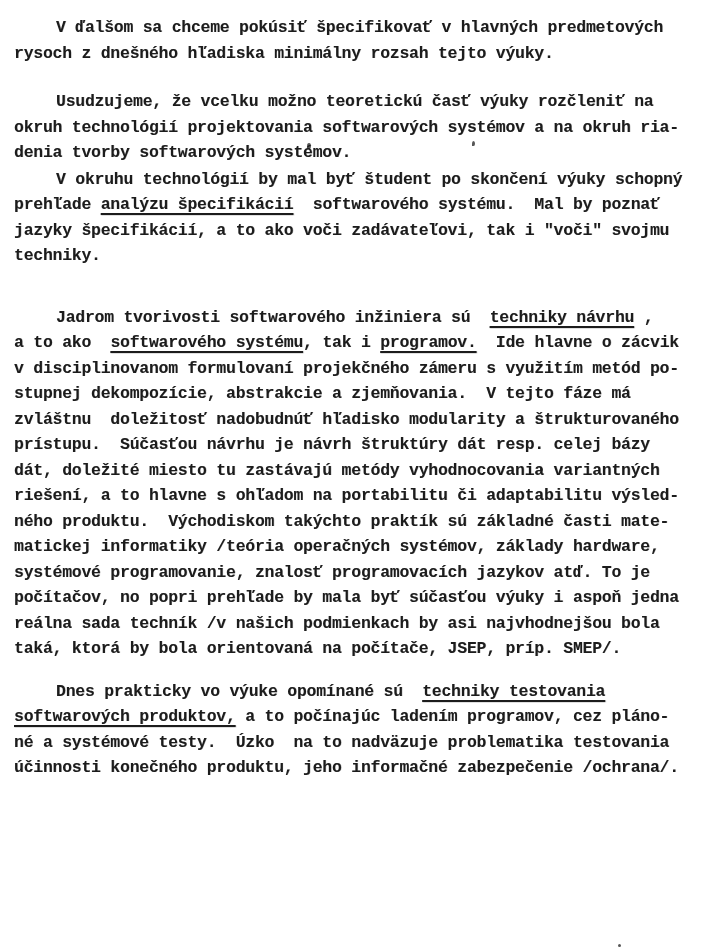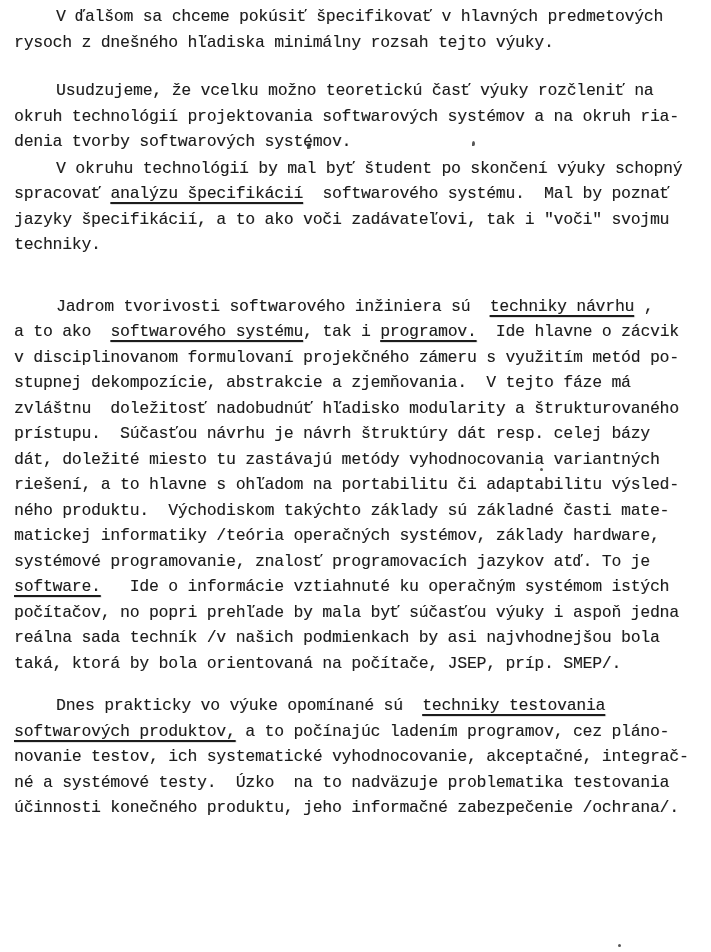--- a/index.html
+++ b/index.html
@@ -10,25 +10,25 @@
   body {
     width: 711px;
     height: 952px;
     overflow: hidden;
     position: relative;
   }
   .page {
     box-sizing: border-box;
     width: 711px;
     height: 952px;
-    padding: 4px 14px 0 14px;
+    padding: 15px 14px 0 14px;
     font-family: "Liberation Mono", "DejaVu Sans Mono", monospace;
     font-size: 16.4px;
     line-height: 25.5px;
-    font-weight: 400;
+    font-weight: 700;
     letter-spacing: -0.2px;
     text-shadow: 0.4px 0.4px 0 rgba(25,25,25,0.35);
   }
   .paragraph { margin: 0; }
   .p1 { margin-bottom: 23px; }
   .p2 { margin-bottom: 1px; }
   .p3 { margin-bottom: 12px; }
   .p4 { margin-bottom: 17px; margin-top: 36px; }
   .p5 { margin-bottom: 22px; }
   .line {
@@ -60,45 +60,43 @@
         <div class="line indent"><span>V ďalšom sa chceme pokúsiť špecifikovať v hlavných predmetových</span></div>
         <div class="line"><span>rysoch z dnešného hľadiska minimálny rozsah tejto výuky.</span></div>
       </div>
       <div class="paragraph p2">
         <div class="line indent"><span>Usudzujeme, že vcelku možno teoretickú časť výuky rozčleniť na</span></div>
         <div class="line"><span>okruh technológií projektovania softwarových systémov a na okruh ria-</span></div>
         <div class="line"><span>denia tvorby softwarových systémov.</span></div>
       </div>
       <div class="paragraph p3">
         <div class="line indent"><span>V okruhu technológií by mal byť študent po skončení výuky schopný</span></div>
-        <div class="line"><span>spracovať </span><span class="u">analýzu špecifikácií</span><span>  softwarového systému.  Mal by poznať</span></div>
+        <div class="line"><span>prehľade </span><span class="u">analýzu špecifikácií</span><span>  softwarového systému.  Mal by poznať</span></div>
         <div class="line"><span>jazyky špecifikácií, a to ako voči zadávateľovi, tak i "voči" svojmu</span></div>
         <div class="line"><span>techniky.</span></div>
       </div>
       <div class="paragraph p4">
         <div class="line indent"><span>Jadrom tvorivosti softwarového inžiniera sú  </span><span class="u">techniky návrhu</span><span> ,</span></div>
         <div class="line"><span>a to ako  </span><span class="u">softwarového systému</span><span>, tak i </span><span class="u">programov.</span><span>  Ide hlavne o zácvik</span></div>
         <div class="line"><span>v disciplinovanom formulovaní projekčného zámeru s využitím metód po-</span></div>
         <div class="line"><span>stupnej dekompozície, abstrakcie a zjemňovania.  V tejto fáze má</span></div>
         <div class="line"><span>zvláštnu  doležitosť nadobudnúť hľadisko modularity a štrukturovaného</span></div>
         <div class="line"><span>prístupu.  Súčasťou návrhu je návrh štruktúry dát resp. celej bázy</span></div>
         <div class="line"><span>dát, doležité miesto tu zastávajú metódy vyhodnocovania variantných</span></div>
         <div class="line"><span>riešení, a to hlavne s ohľadom na portabilitu či adaptabilitu výsled-</span></div>
-        <div class="line"><span>ného produktu.  Východiskom takýchto základy sú základné časti mate-</span></div>
+        <div class="line"><span>ného produktu.  Východiskom takýchto praktík sú základné časti mate-</span></div>
         <div class="line"><span>matickej informatiky /teória operačných systémov, základy hardware,</span></div>
         <div class="line"><span>systémové programovanie, znalosť programovacích jazykov atď. To je</span></div>
-        <div class="line"><span class="u">software.</span><span>   Ide o informácie vztiahnuté ku operačným systémom istých</span></div>
         <div class="line"><span>počítačov, no popri prehľade by mala byť súčasťou výuky i aspoň jedna</span></div>
         <div class="line"><span>reálna sada techník /v našich podmienkach by asi najvhodnejšou bola</span></div>
         <div class="line"><span>taká, ktorá by bola orientovaná na počítače, JSEP, príp. SMEP/.</span></div>
       </div>
       <div class="paragraph p5">
         <div class="line indent"><span>Dnes prakticky vo výuke opomínané sú  </span><span class="u">techniky testovania</span></div>
         <div class="line"><span class="u">softwarových produktov,</span><span> a to počínajúc ladením programov, cez pláno-</span></div>
-        <div class="line"><span>novanie testov, ich systematické vyhodnocovanie, akceptačné, integrač-</span></div>
         <div class="line"><span>né a systémové testy.  Úzko  na to nadväzuje problematika testovania</span></div>
         <div class="line"><span>účinnosti konečného produktu, jeho informačné zabezpečenie /ochrana/.</span></div>
       </div>
     </div>
   <div class="speck s1"></div>
   <div class="speck s2"></div>
   <div class="speck s3"></div>
   <div class="speck s4"></div>
 </div>
 

